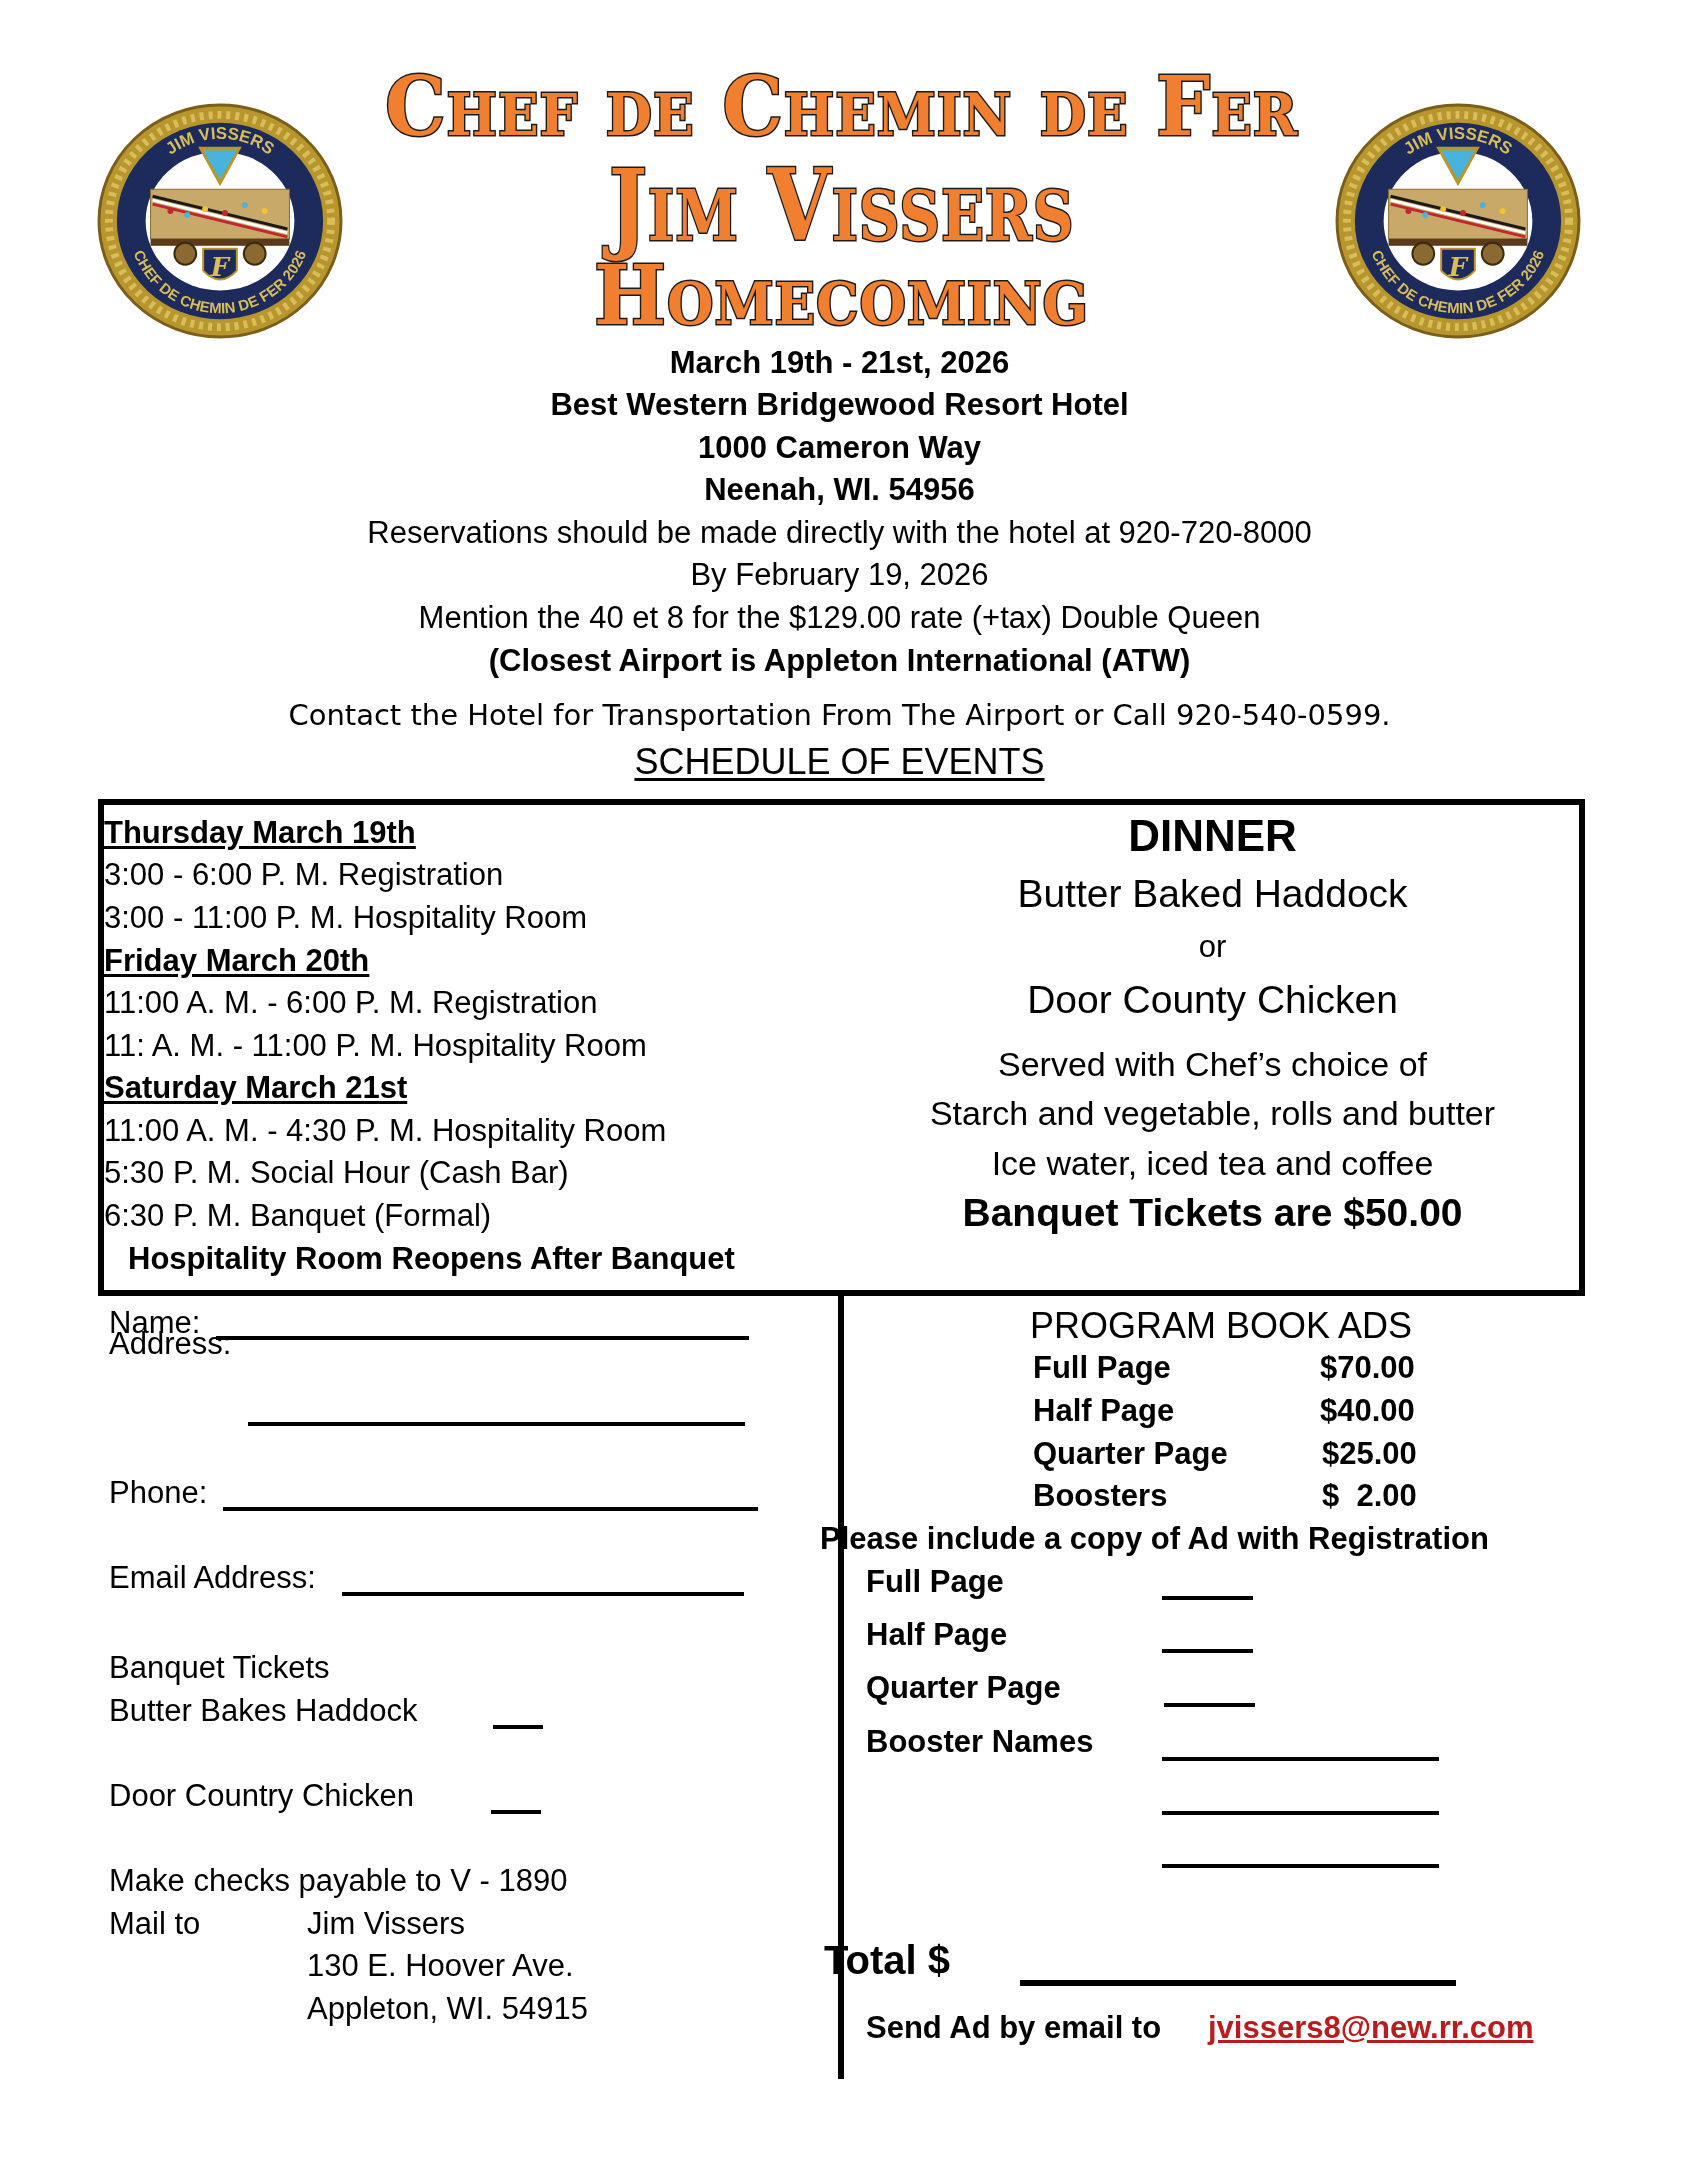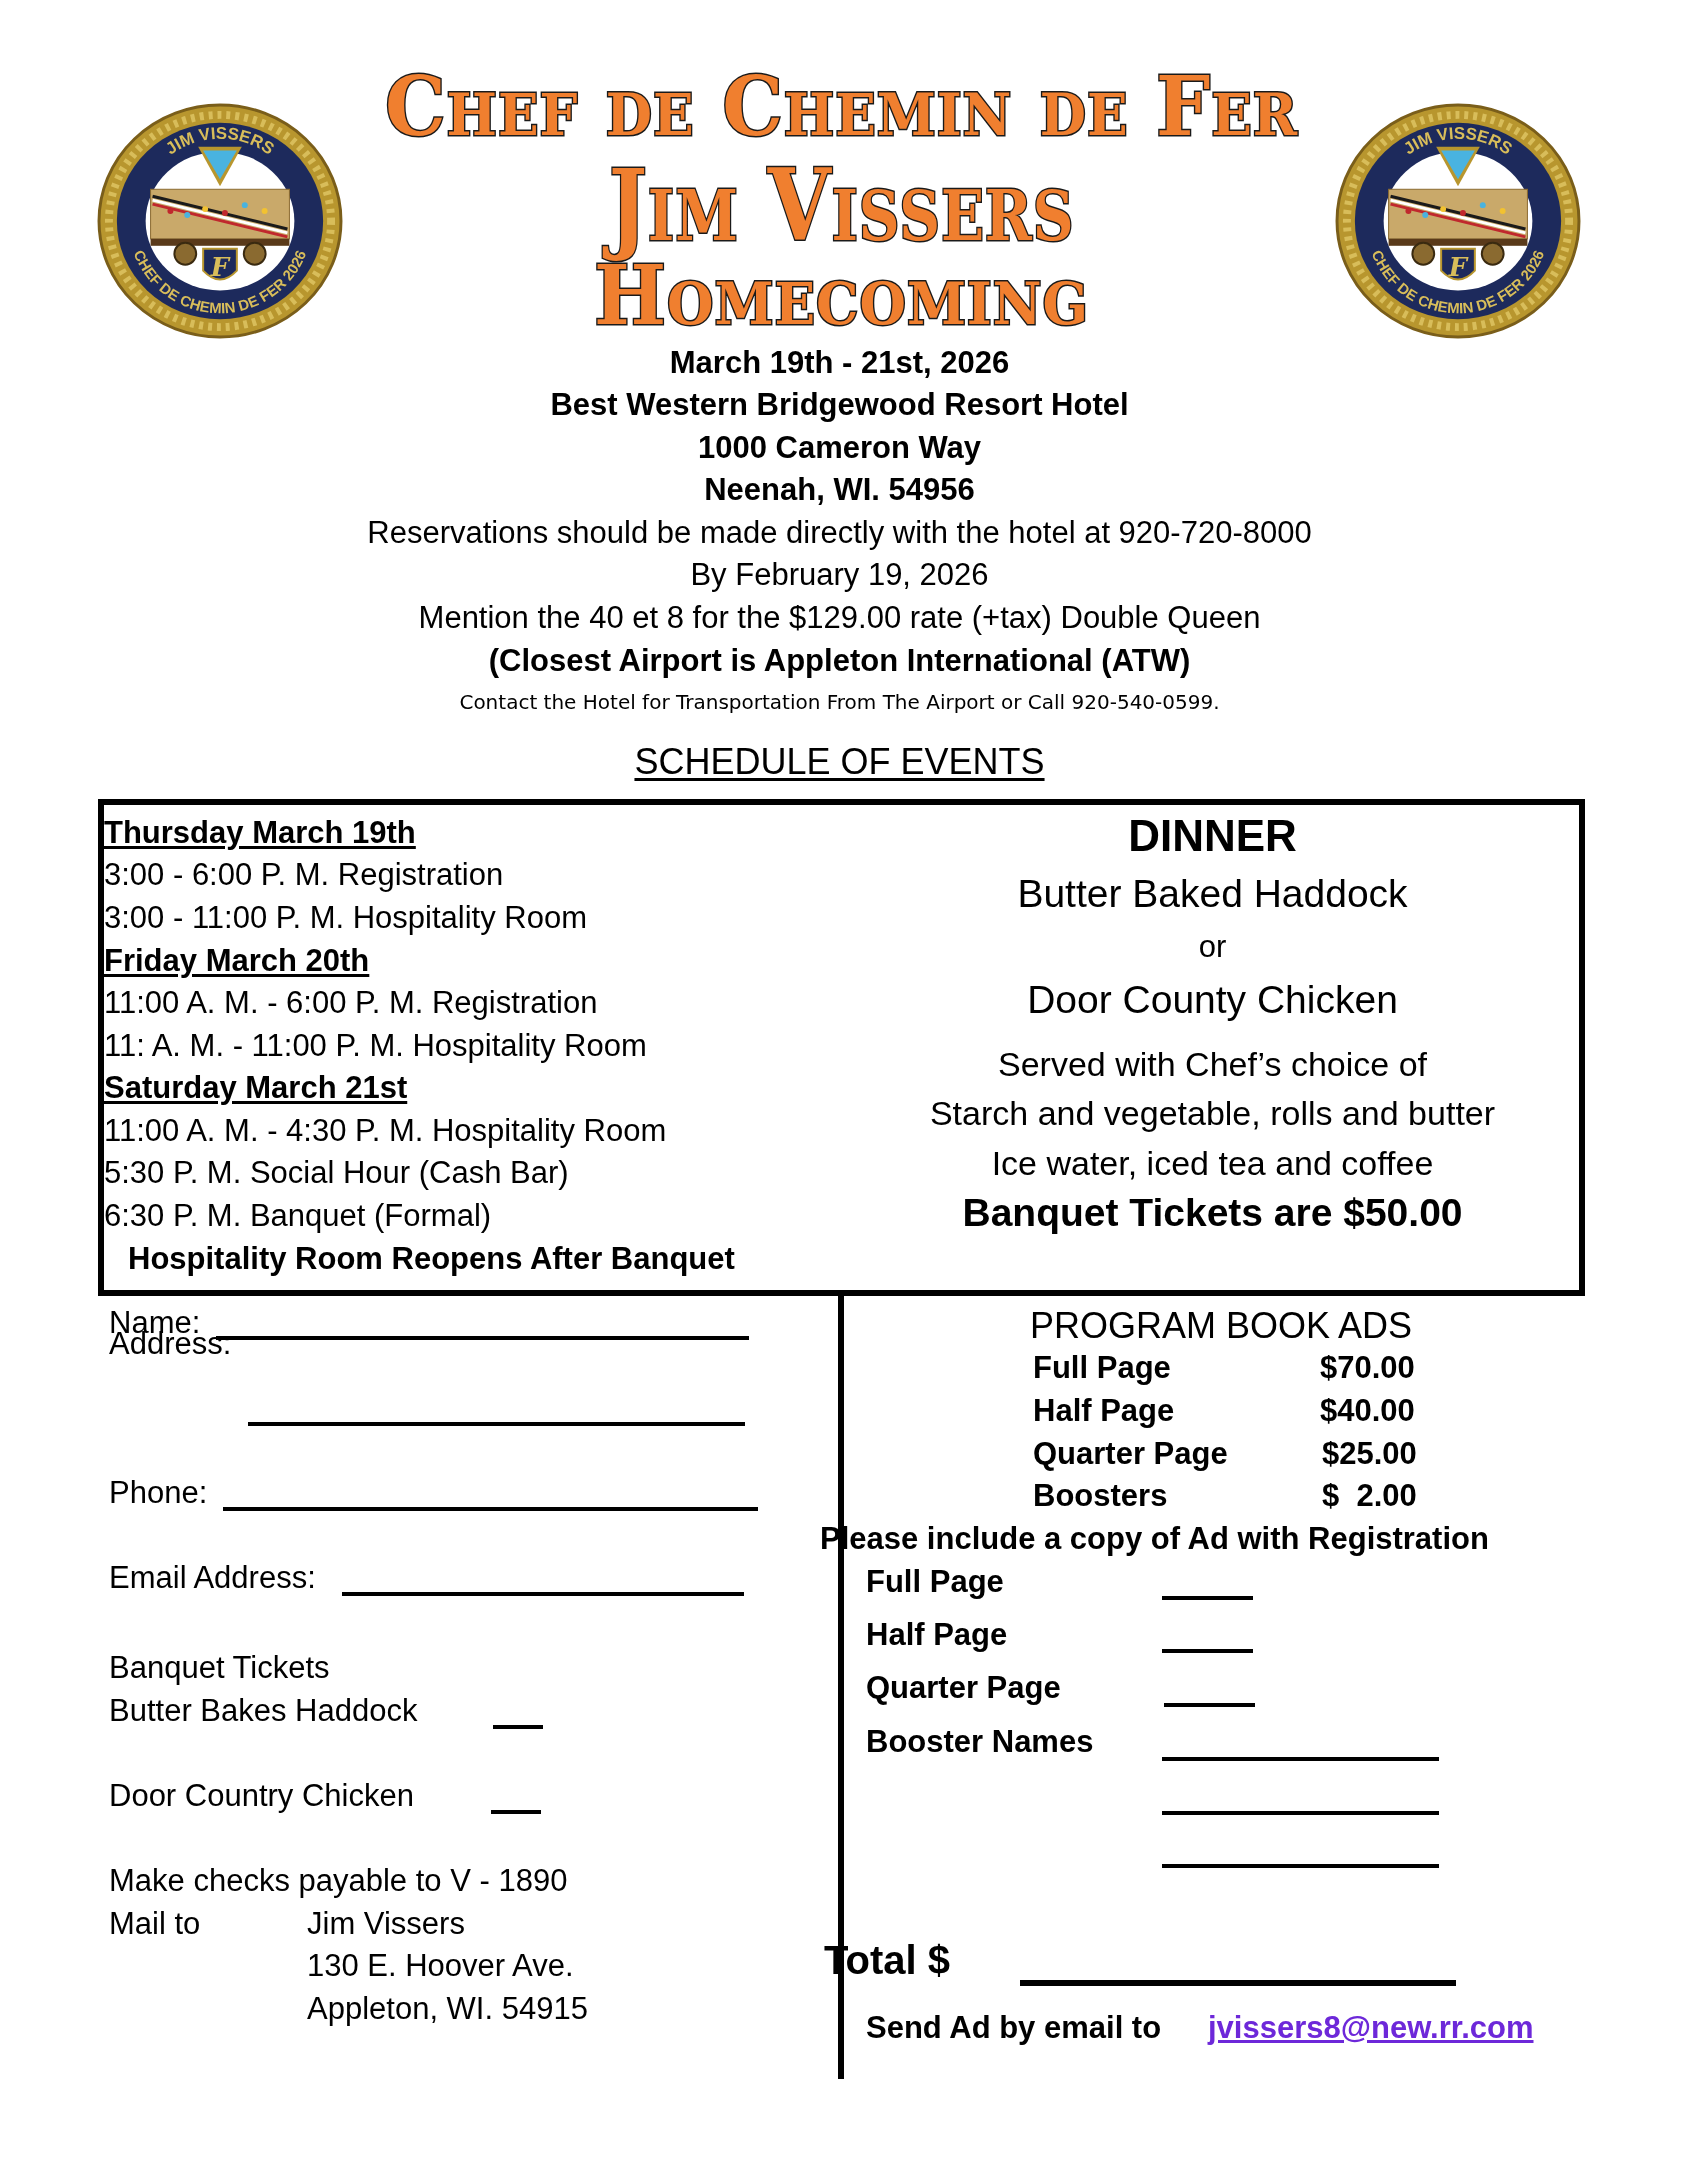--- a/index.html
+++ b/index.html
@@ -20,21 +20,21 @@
   .t2 { top: 147px; font-size: 99px; transform: scaleX(0.82); }
   .t3 { top: 246px; font-size: 83px; transform: scaleX(0.92); }
 
   
   .logo { position: absolute; width: 248px; height: 238px; }
   .logo-left { left: 96px; top: 102px; }
   .logo-right { left: 1334px; top: 102px; }
 
   .info-bold { font-weight: bold; font-size: 31px; }
   .info-reg { font-size: 31px; }
-  .info-small { font-family: "DejaVu Sans", sans-serif; font-size: 20px; }
+  .info-small { font-family: "DejaVu Sans", sans-serif; font-size: 29px; margin-top: 8px; }
   .sched-title { font-size: 36px; text-decoration: underline; text-decoration-thickness: 3px; text-underline-offset: 4px; text-align: center; }
 
   
   .box {
     position: absolute; left: 98px; top: 799px; width: 1475px; height: 485px;
     border: 6px solid #000;
   }
   .sched-col { position: absolute; left: 0; top: 0; width: 733px; }
   .sched-line { position: absolute; left: 0; width: 733px; text-align: left; font-size: 31px; white-space: nowrap; }
   .sched-day { font-weight: bold; text-decoration: underline; text-decoration-thickness: 3px; text-underline-offset: 3px; }
@@ -46,21 +46,21 @@
   
   .divider { position: absolute; left: 838px; top: 1290px; width: 6px; height: 789px; background: #000; }
 
   
   .form-label { position: absolute; font-size: 31px; white-space: nowrap; }
   .blank { position: absolute; height: 0; border-bottom: 4px solid #000; }
 
   
   .r-text { position: absolute; white-space: nowrap; }
   .ads-bold { font-weight: bold; font-size: 31px; }
-  .email-link { color: #6d28d9; text-decoration: underline; font-weight: bold; font-size: 31px; }
+  .email-link { color: #b91c1c; text-decoration: underline; font-weight: bold; font-size: 31px; }
 </style>
 </head>
 <body>
 
 <svg class="logo logo-left" viewBox="0 0 250 240">
   <defs>
     <path id="arcTopL" d="M 42 120 A 83 83 0 0 1 208 120"></path>
     <path id="arcBotL" d="M 32 120 A 93 93 0 0 0 218 120"></path>
   </defs>
   <ellipse cx="125" cy="120" rx="122" ry="117" fill="#b8962e" stroke="#7a5e1a" stroke-width="3"></ellipse>

